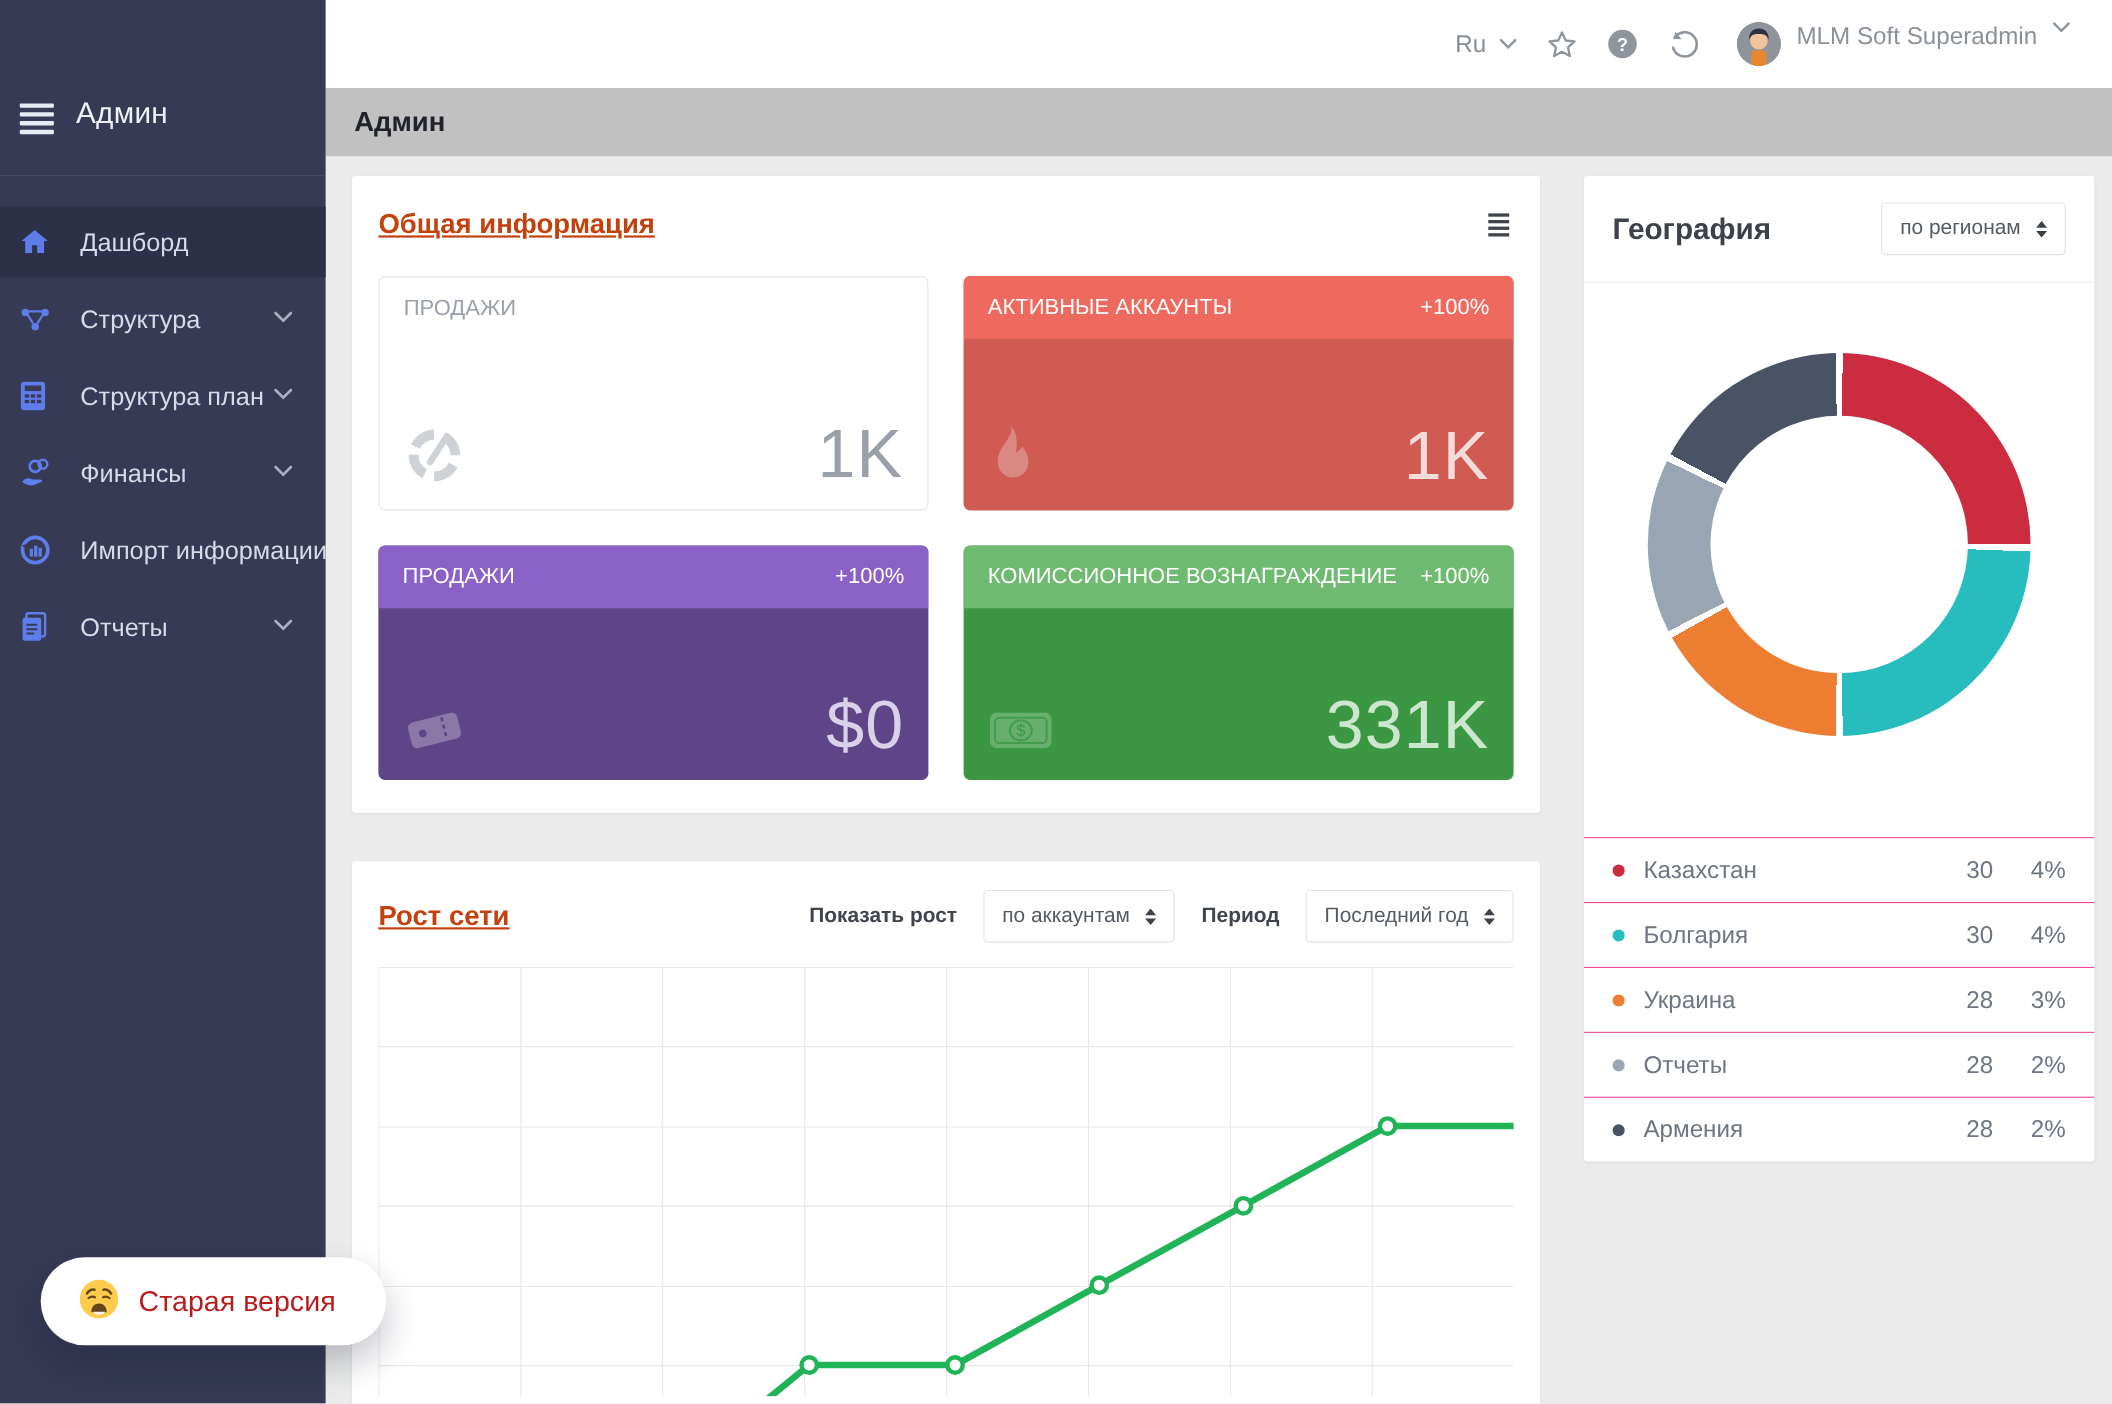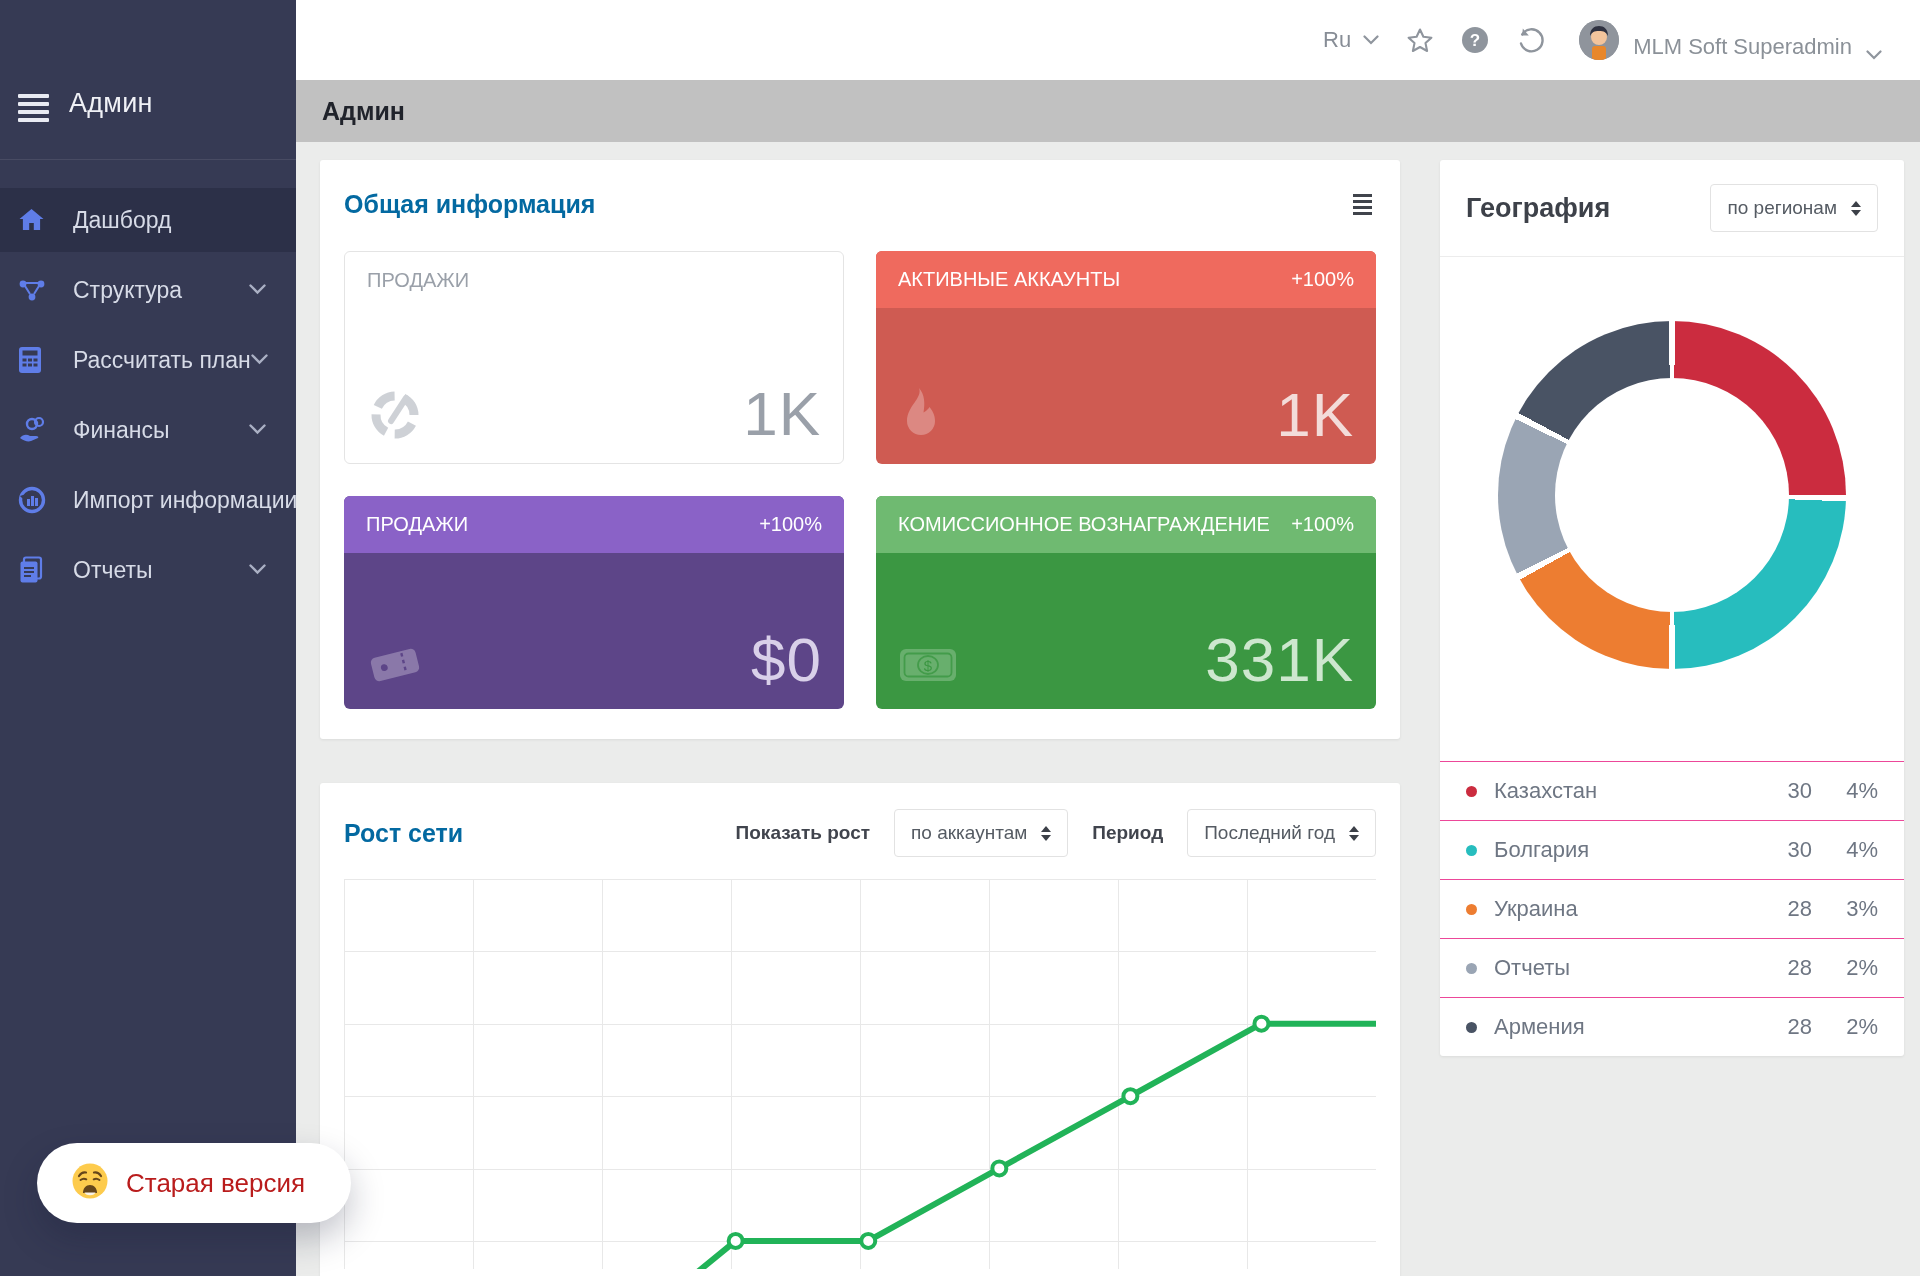--- a/index.html
+++ b/index.html
@@ -37,40 +37,40 @@
   
   .main { position:absolute; left:296px; top:0; width:1624px; height:1276px; }
   .topbar {
     height:80px; background:#ffffff;
     display:flex; align-items:center; justify-content:flex-end;
     padding-right:38px; gap:27px;
   }
   .lang { display:flex; align-items:center; gap:12px; cursor:pointer; }
   .lang-label { font-size:22px; color:#878d96; }
   .topbar .tool { cursor:pointer; display:flex; align-items:center; }
-  .user { display:flex; align-items:flex-end; gap:14px; margin-left:8px; cursor:pointer; }
+  .user { display:flex; align-items:flex-start; gap:14px; margin-left:8px; cursor:pointer; }
   .avatar { width:40px; height:40px; border-radius:50%; overflow:hidden; background:#8f949c; flex:none; }
   .user-name { font-size:22px; color:#8b9198; }
   
   .band {
     height:62px; background:#c1c1c1;
     display:flex; align-items:center; padding-left:26px;
   }
   .band-title { font-size:25px; font-weight:bold; color:#20232b; }
   
   .content { position:relative; padding:18px 16px 0 24px; display:flex; gap:40px; }
   .col-left { width:1080px; flex:none; }
   .col-right { width:464px; flex:none; }
   .card {
     background:#ffffff; border-radius:3px;
     box-shadow:0 1px 3px rgba(0,0,0,0.07);
   }
   .card-overview { padding:30px 24px 30px 24px; }
   .card-head { display:flex; align-items:center; justify-content:space-between; }
-  .card-title { font-size:25px; font-weight:bold; color:#0369a1; }
+  .card-title { font-size:25px; font-weight:bold; color:#c2410c;text-decoration:underline; }
   .menu-lines { display:flex; flex-direction:column; gap:3px; cursor:pointer; padding:4px; }
   .menu-lines span { width:19px; height:3px; background:#40444c; display:block; }
   
   .tiles { margin-top:32px; display:grid; grid-template-columns:1fr 1fr; gap:32px; }
   .tile { border-radius:6px; overflow:hidden; height:213px; display:flex; flex-direction:column; }
   .tile-head {
     height:57px; flex:none; display:flex; align-items:center;
     justify-content:space-between; padding:0 22px; font-size:20px;
   }
   .tile-body { flex:1; display:flex; align-items:flex-end; justify-content:space-between; padding:0 22px 18px 22px; }
@@ -176,21 +176,21 @@
           <g fill="#363a54">
             <rect x="4.5" y="12.5" width="4" height="3"></rect>
               <rect x="10" y="12.5" width="4" height="3"></rect>
               <rect x="15.5" y="12.5" width="4" height="3"></rect>
             <rect x="4.5" y="17.5" width="4" height="3"></rect>
               <rect x="10" y="17.5" width="4" height="3"></rect>
               <rect x="15.5" y="17.5" width="4" height="3"></rect>
           </g>
         </svg>
       </span>
-      <span class="nav-label">Рассчитать план</span>
+      <span class="nav-label">Структура план</span>
       <span class="nav-chevron">
         <svg width="17" height="11" viewBox="0 0 17 11">
             <polyline points="1.5,1.5 8.5,8.5 15.5,1.5" fill="none" stroke="#aab0c4" stroke-width="2.4" stroke-linecap="round"></polyline>
           </svg>
       </span>
     </li>
     <li class="nav-item">
       <span class="nav-icon">
         <svg width="28" height="28" viewBox="0 0 28 28">
           <circle cx="14" cy="8" r="5" fill="none" stroke="#5f7de8" stroke-width="2.4"></circle>

